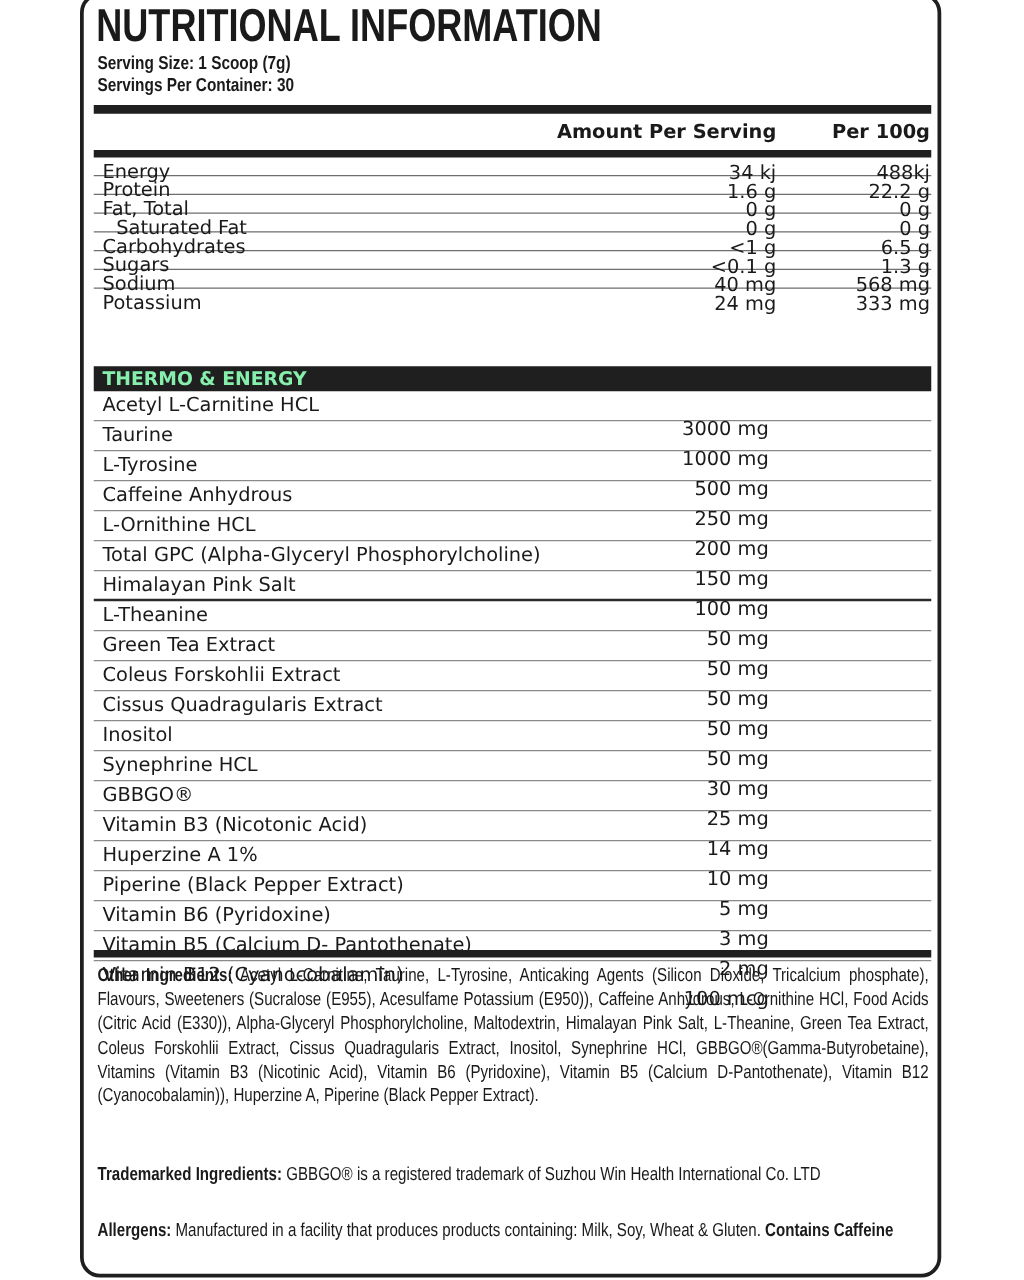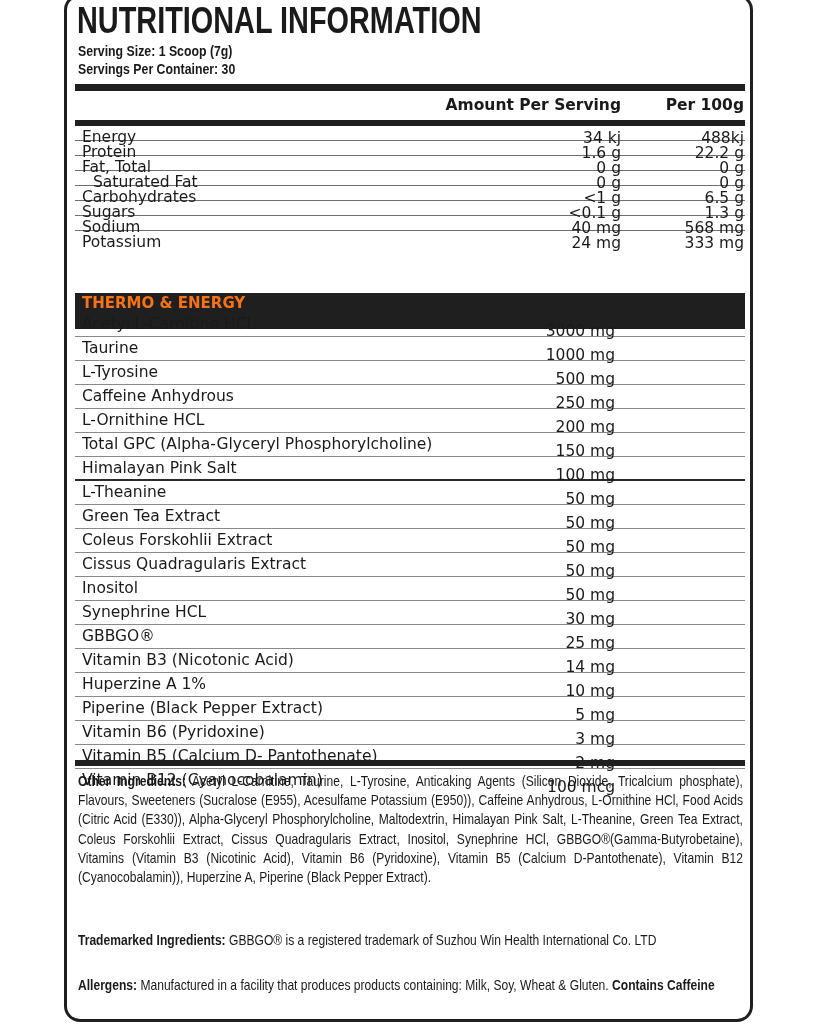--- a/index.html
+++ b/index.html
@@ -27,33 +27,33 @@
   .nrow {
     position: relative; height: 15px; border-bottom: 1.5px solid #6e6e6e; box-sizing: border-box;
     font-family: "DejaVu Sans", sans-serif; font-size: 15.5px; line-height: 22px;
   }
   .nrow:last-child { border-bottom: none; }
   .nrow .lbl { position: absolute; left: 7px; top: 0; white-space: nowrap; }
   .nrow .lbl.indent { left: 18px; }
   .nrow .v1 { position: absolute; right: 124px; top: 1px; white-space: nowrap; }
   .nrow .v2 { position: absolute; right: 1px; top: 1px; white-space: nowrap; }
   .thermo {
-    position: absolute; left: 75px; top: 293px; width: 670px; height: 36px; background: #1f1f1f; color: #f97316;
+    position: absolute; left: 75px; top: 293px; width: 670px; height: 20px; background: #1f1f1f; color: #86efac;
     font-family: "DejaVu Sans", sans-serif; font-weight: bold; font-size: 15px; line-height: 20px;
   }
   .thermo span { position: absolute; left: 7px; top: 0; }
   .ing-table { position: absolute; left: 75px; top: 313px; width: 670px; }
   .irow {
     position: relative; height: 24px; border-bottom: 1.6px solid #8a8a8a; box-sizing: border-box;
     font-family: "DejaVu Sans", sans-serif; font-size: 15.5px; line-height: 20px;
   }
   .irow.thick { border-bottom: 2.5px solid #2a2a2a; }
   .irow:last-child { border-bottom: none; }
   .irow .lbl { position: absolute; left: 7px; top: 1px; white-space: nowrap; }
-  .irow .val { position: absolute; left: 440px; width: 100px; text-align: right; top: 8px; white-space: nowrap; }
+  .irow .val { position: absolute; left: 440px; width: 100px; text-align: right; top: 20px; white-space: nowrap; }
   .para {
     position: absolute; left: 78px; width: 826px;
     font-family: "Liberation Sans", sans-serif; font-size: 15px; line-height: 19.2px; text-align: justify;
     transform-origin: left top; transform: scaleX(0.805); color: #1a1a1a;
   }
   .para b { font-weight: bold; }
 </style>
 </head>
 <body>
 

